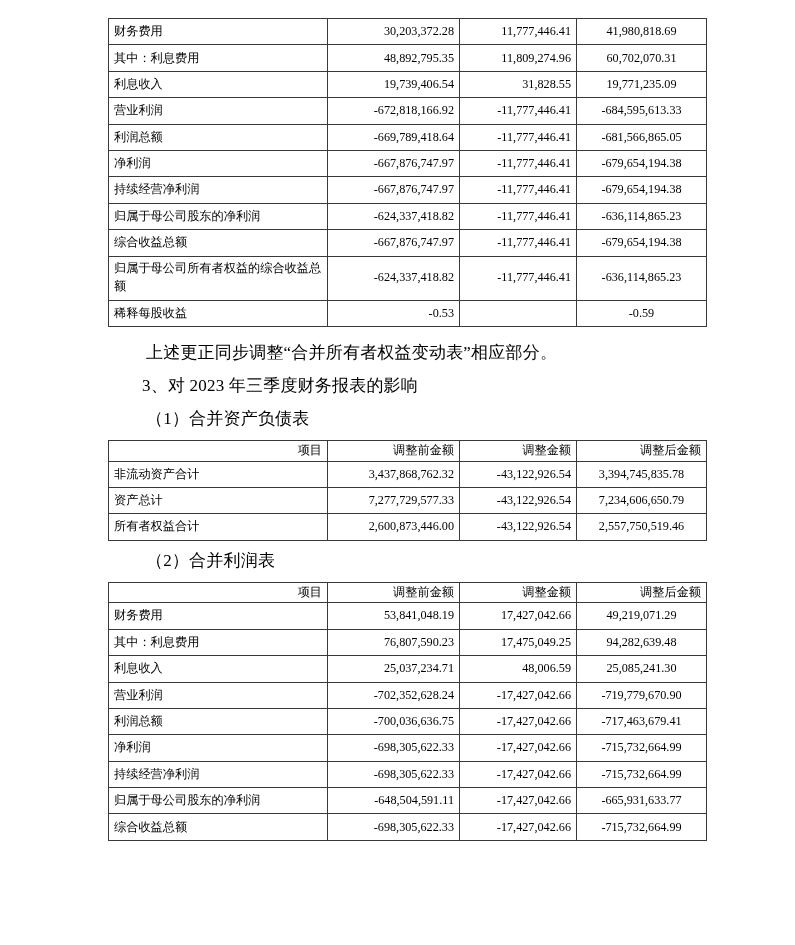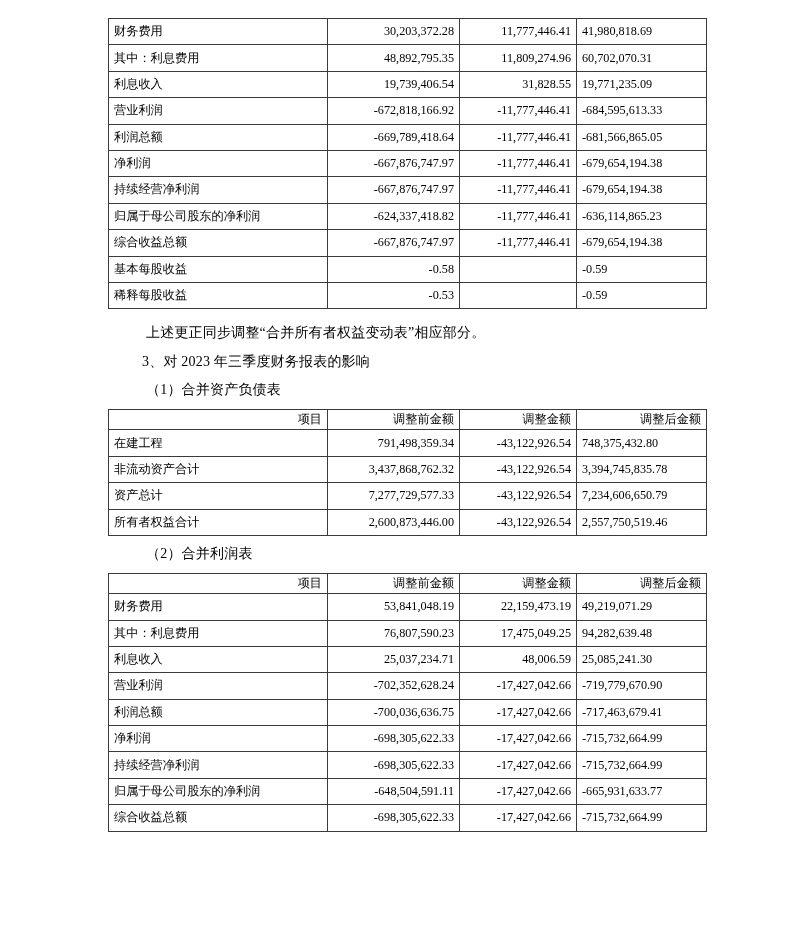--- a/index.html
+++ b/index.html
@@ -41,37 +41,37 @@
     border: 1px solid #3a3a3a;
     padding: 2px 5px 3px 5px;
     vertical-align: middle;
     font-weight: normal;
     font-size: 12.2px;
     white-space: nowrap;
   }
   table.fin .c-item   { width: 208px; text-align: left; }
   table.fin .c-before { width: 121px; text-align: right; }
   table.fin .c-adj    { width: 106px; text-align: right; }
-  table.fin .c-after  { width: 119px; text-align: left; }
+  table.fin .c-after  { width: 119px; text-align: center; }
 
   table.fin thead td { text-align: center; }
   table.fin td.hdr { text-align: right; }
 
   tr.rowtall td { height: 38px; }
   tr.r td { height: 20.4px; }
 
   .item-wrap {
     white-space: normal;
     line-height: 1.42;
   }
 
   
   p.para {
     margin: 0;
-    font-size: 14px;
+    font-size: 17px;
     line-height: 1.5;
     letter-spacing: 0.2px;
   }
   .gap-a { height: 13px; }
   .gap-b { height: 8px; }
   .gap-c { height: 7px; }
   .gap-d { height: 9px; }
   .gap-e { height: 7px; }
 
   .indent1 { padding-left: 38px; }
@@ -133,25 +133,25 @@
             <td class="c-before">-624,337,418.82</td>
             <td class="c-adj">-11,777,446.41</td>
             <td class="c-after">-636,114,865.23</td>
           </tr>
           <tr class="r">
             <td class="c-item">综合收益总额</td>
             <td class="c-before">-667,876,747.97</td>
             <td class="c-adj">-11,777,446.41</td>
             <td class="c-after">-679,654,194.38</td>
           </tr>
-          <tr class="r">
-            <td class="c-item">基本每股收益</td>
-            <td class="c-before">-0.58</td>
-            <td class="c-adj"></td>
-            <td class="c-after">-0.59</td>
+          <tr class="rowtall">
+            <td class="c-item"><span class="item-wrap">归属于母公司所有者权益的综合收益总额</span></td>
+            <td class="c-before">-624,337,418.82</td>
+            <td class="c-adj">-11,777,446.41</td>
+            <td class="c-after">-636,114,865.23</td>
           </tr>
           <tr class="r">
             <td class="c-item">稀释每股收益</td>
             <td class="c-before">-0.53</td>
             <td class="c-adj"></td>
             <td class="c-after">-0.59</td>
           </tr>
         </tbody>
     </table>
 
@@ -173,26 +173,20 @@
       <thead>
         <tr>
           <td class="c-item hdr">项目</td>
           <td class="c-before hdr">调整前金额</td>
           <td class="c-adj hdr">调整金额</td>
           <td class="c-after hdr">调整后金额</td>
         </tr>
       </thead>
       <tbody>
           <tr class="r">
-            <td class="c-item">在建工程</td>
-            <td class="c-before">791,498,359.34</td>
-            <td class="c-adj">-43,122,926.54</td>
-            <td class="c-after">748,375,432.80</td>
-          </tr>
-          <tr class="r">
             <td class="c-item">非流动资产合计</td>
             <td class="c-before">3,437,868,762.32</td>
             <td class="c-adj">-43,122,926.54</td>
             <td class="c-after">3,394,745,835.78</td>
           </tr>
           <tr class="r">
             <td class="c-item">资产总计</td>
             <td class="c-before">7,277,729,577.33</td>
             <td class="c-adj">-43,122,926.54</td>
             <td class="c-after">7,234,606,650.79</td>
@@ -218,21 +212,21 @@
           <td class="c-item hdr">项目</td>
           <td class="c-before hdr">调整前金额</td>
           <td class="c-adj hdr">调整金额</td>
           <td class="c-after hdr">调整后金额</td>
         </tr>
       </thead>
       <tbody>
           <tr class="r">
             <td class="c-item">财务费用</td>
             <td class="c-before">53,841,048.19</td>
-            <td class="c-adj">22,159,473.19</td>
+            <td class="c-adj">17,427,042.66</td>
             <td class="c-after">49,219,071.29</td>
           </tr>
           <tr class="r">
             <td class="c-item">其中：利息费用</td>
             <td class="c-before">76,807,590.23</td>
             <td class="c-adj">17,475,049.25</td>
             <td class="c-after">94,282,639.48</td>
           </tr>
           <tr class="r">
             <td class="c-item">利息收入</td>

